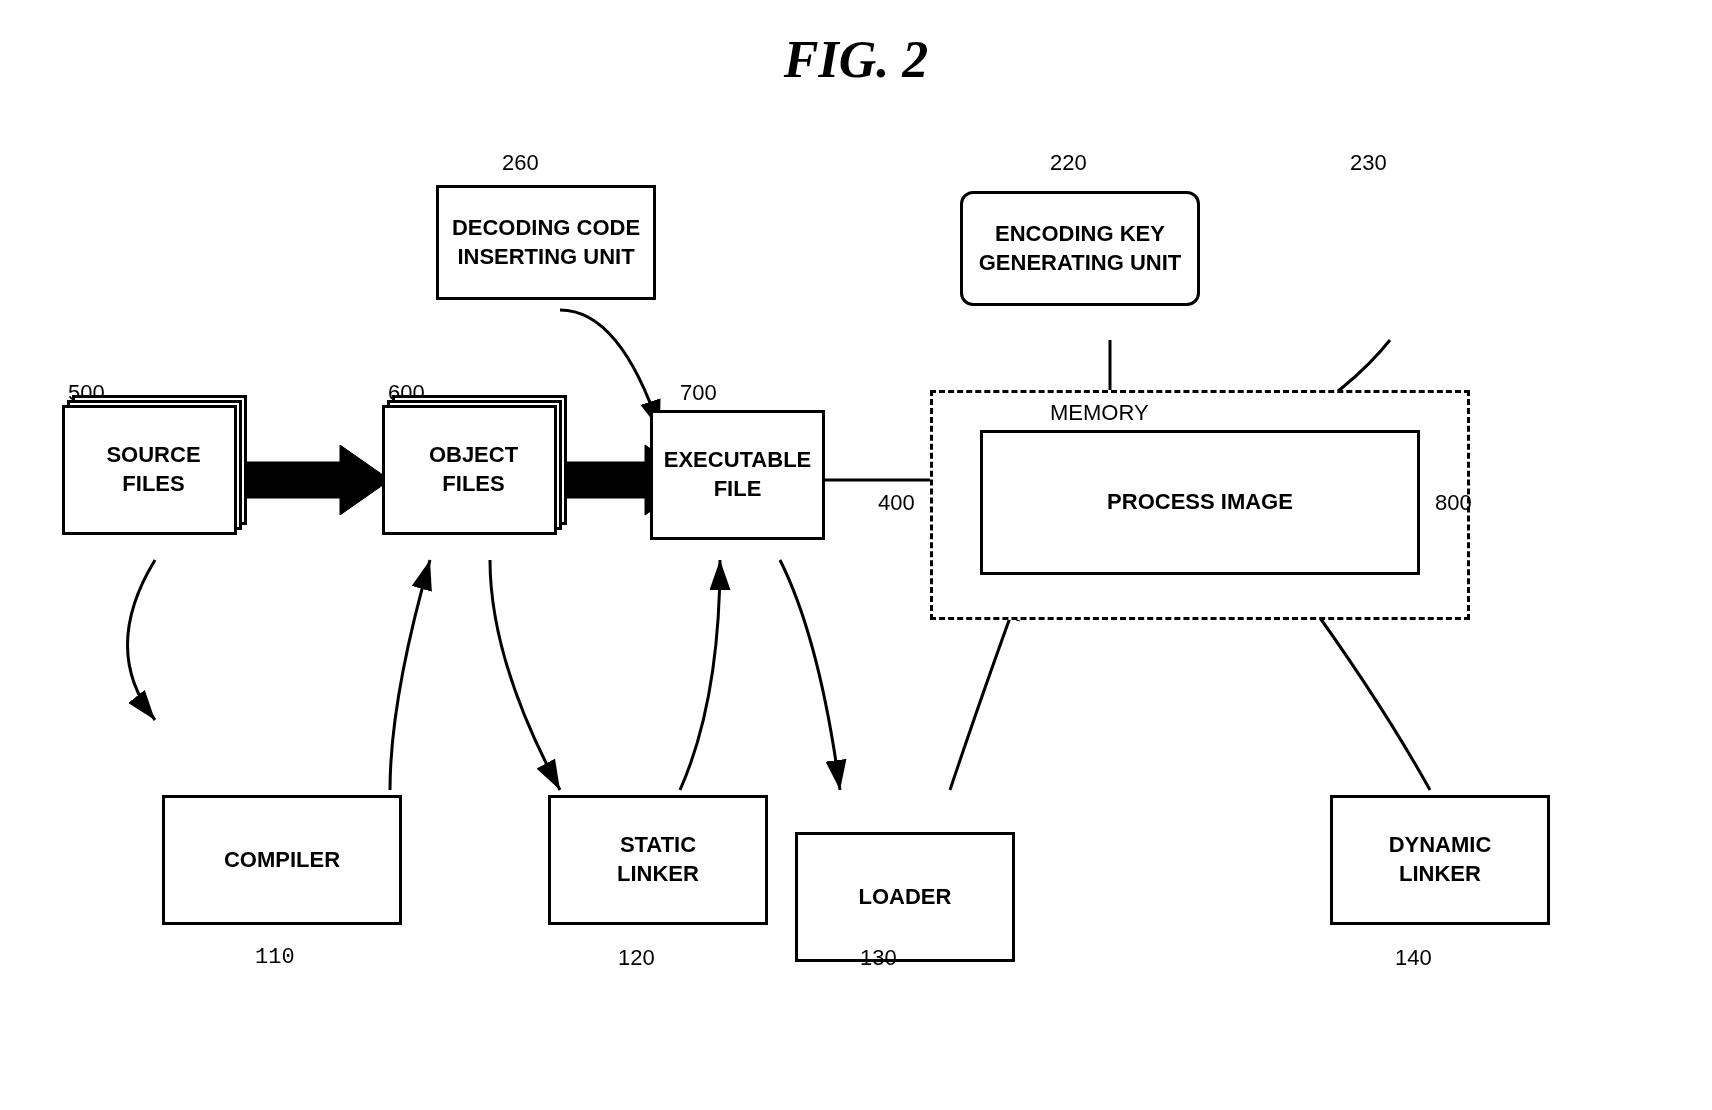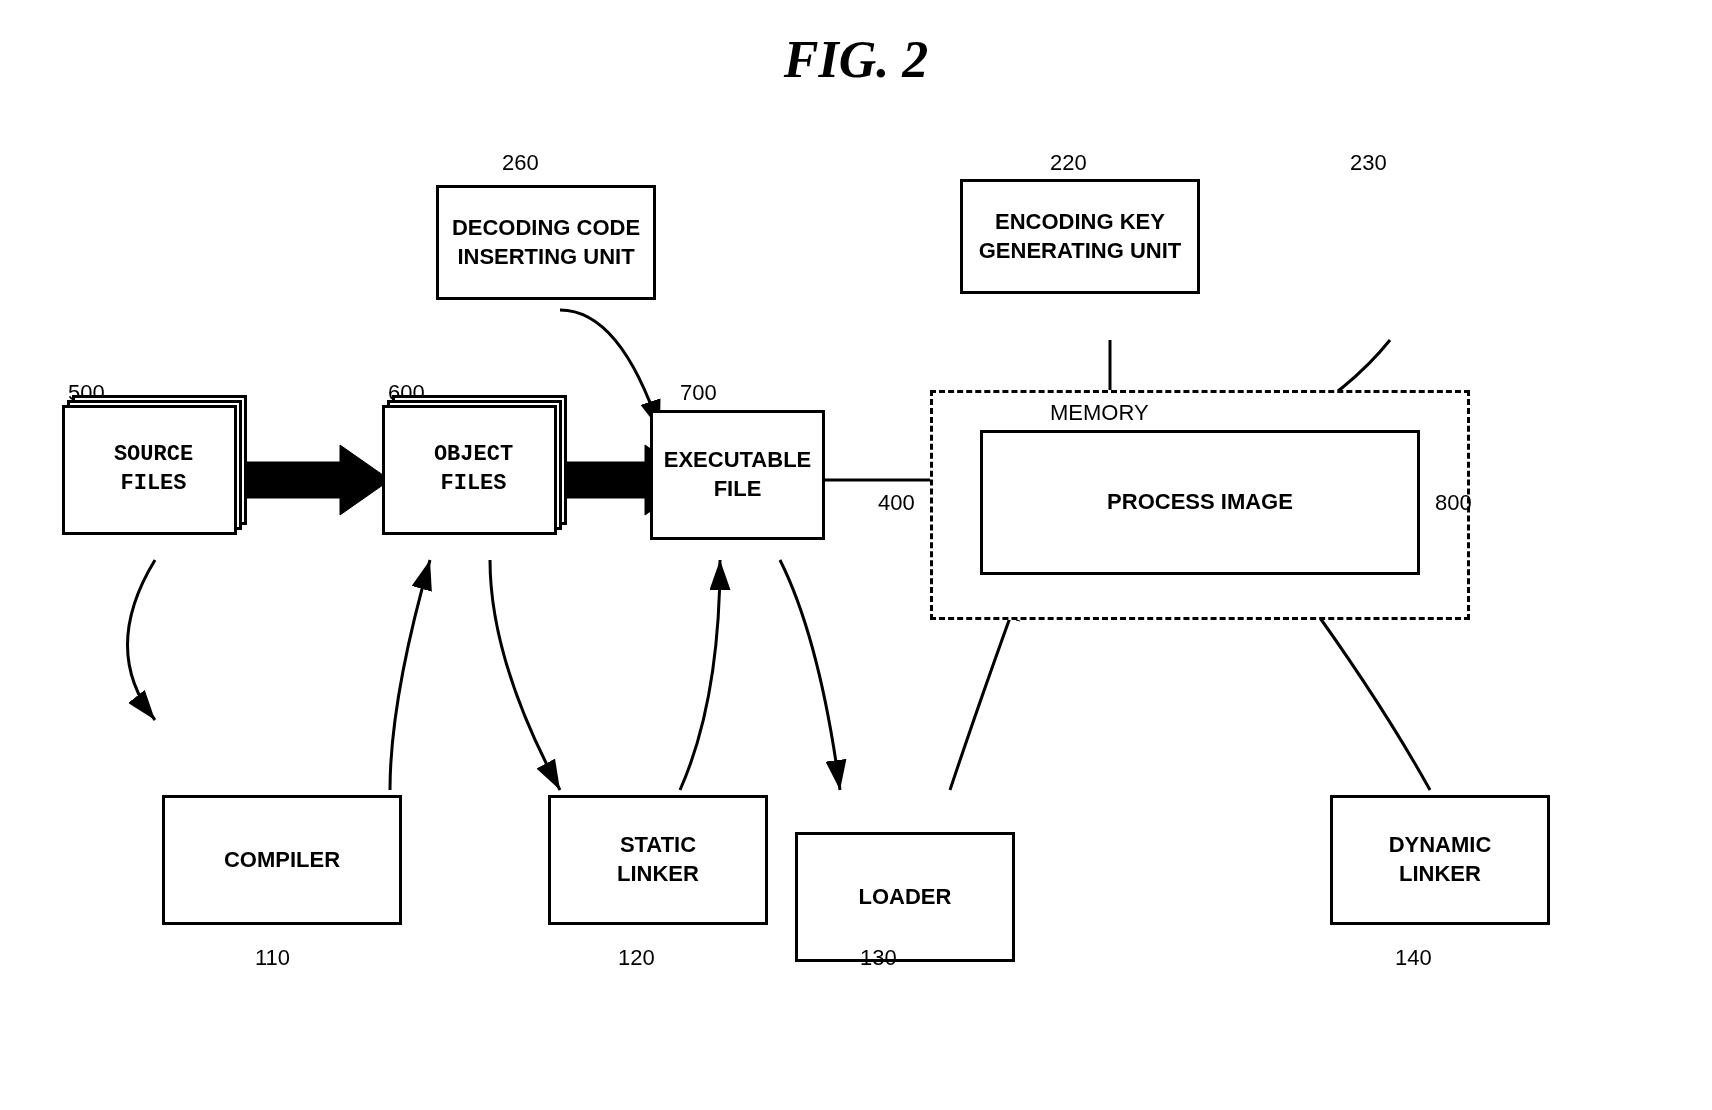--- a/index.html
+++ b/index.html
@@ -85,21 +85,21 @@
     .stacked-box .stack-front {
       position: absolute;
       border: 3px solid #000;
       background: #fff;
       display: flex;
       align-items: center;
       justify-content: center;
       text-align: center;
       font-size: 22px;
       font-weight: bold;
-      font-family: Liberation Mono, monospace;
+      font-family: Liberation Sans, sans-serif;
       line-height: 1.3;
       padding-left: 8px;
     }
   </style>
 </head>
 <body>
 
 <div class="diagram-container">
 
   <div class="fig-title">FIG. 2</div>
@@ -170,21 +170,21 @@
   </div>
 
   <div class="ref-label" style="top:150px; left:502px;">260</div>
 
   <div class="box" style="left:436px; top:185px; width:220px; height:115px;text-align:center;">
     <span>DECODING CODE<br>INSERTING UNIT</span>
   </div>
 
   <div class="ref-label" style="top:150px; left:1050px;">220</div>
 
-  <div class="box" style="left:960px; top:179px; width:240px; height:115px;">
+  <div class="box" style="left:960px; top:191px; width:240px; height:115px;border-radius:13px;">
     <span>ENCODING KEY<br>GENERATING UNIT</span>
   </div>
 
   <div class="ref-label" style="top:150px; left:1350px;">230</div>
 
 
   <div class="box box-dashed" style="left:930px; top:390px; width:540px; height:230px;">
   </div>
   <div class="ref-label" style="top:400px; left:1050px; font-size:22px;">MEMORY</div>
 
@@ -193,21 +193,21 @@
   <div class="box" style="left:980px; top:430px; width:440px; height:145px;">
     <span>PROCESS IMAGE</span>
   </div>
 
   <div class="ref-label" style="top:490px; left:1435px;">800</div>
 
   <div class="box" style="left:162px; top:795px; width:240px; height:130px;">
     <span>COMPILER</span>
   </div>
 
-  <div class="ref-label" style="top:945px; left:255px;">110</div>
+  <div class="ref-label" style="top:945px; left:255px;font-family:Liberation Mono, monospace;">110</div>
 
   <div class="box" style="left:548px; top:795px; width:220px; height:130px;">
     <span>STATIC<br>LINKER</span>
   </div>
 
   <div class="ref-label" style="top:945px; left:618px;">120</div>
 
   <div class="box" style="left:795px; top:832px; width:220px; height:130px;">
     <span>LOADER</span>
   </div>

